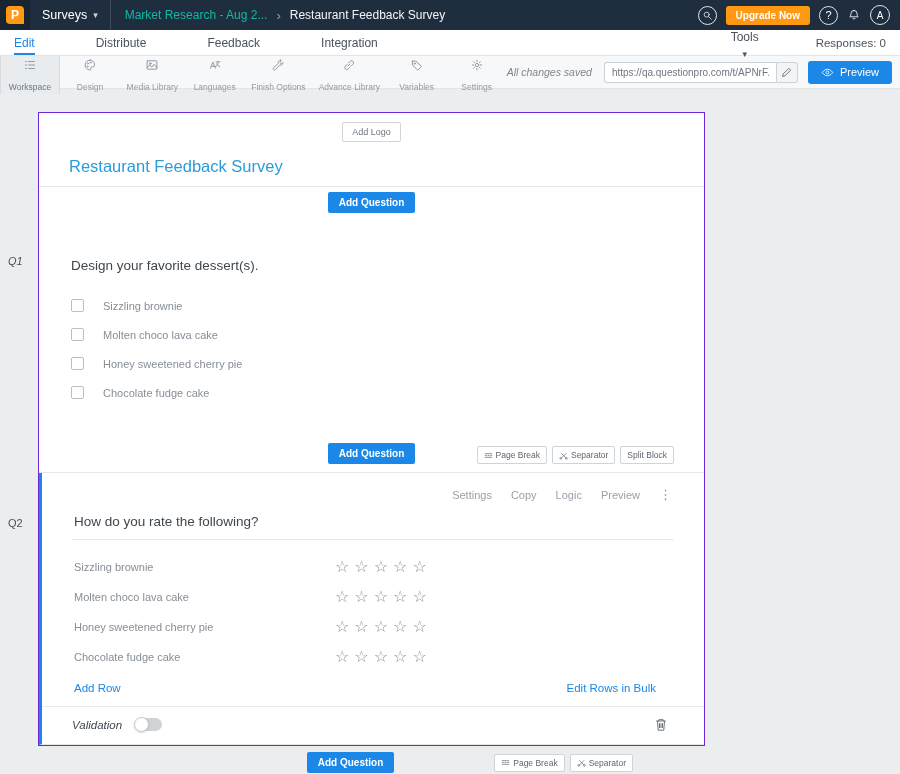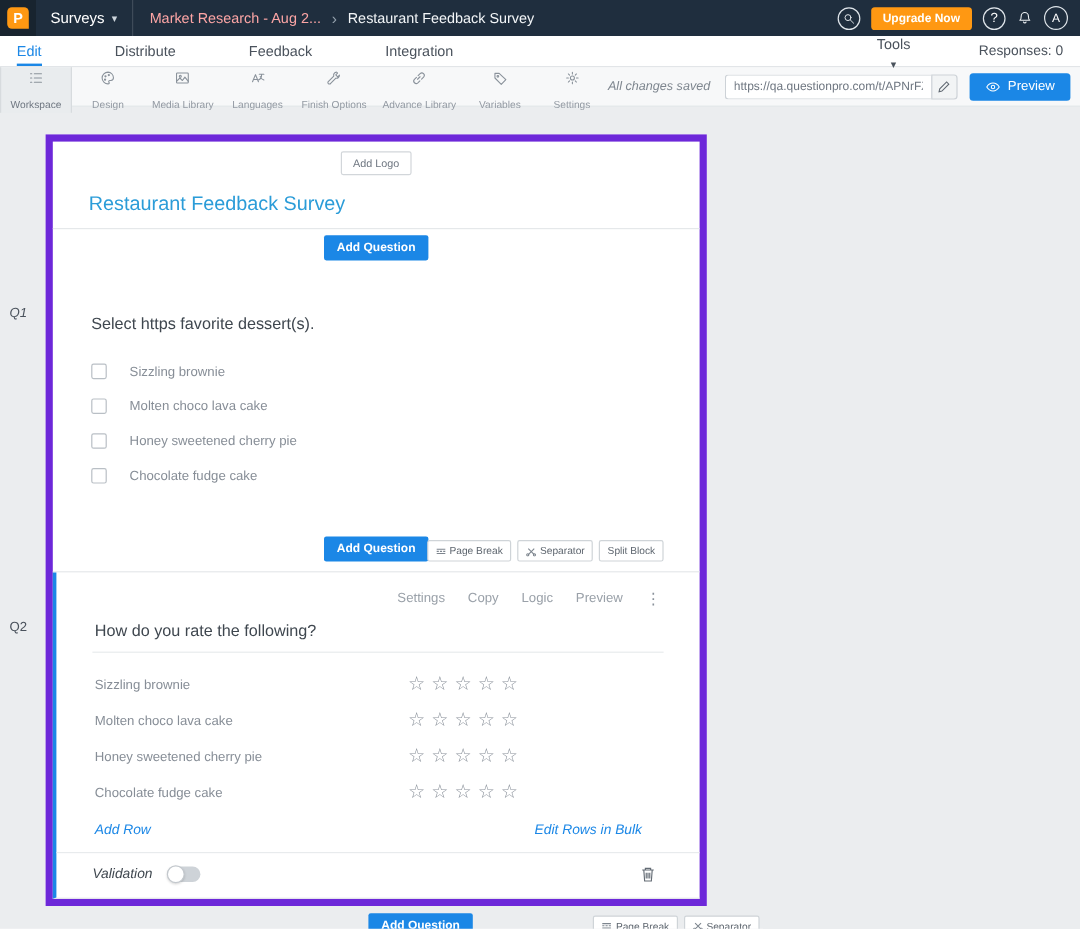--- a/index.html
+++ b/index.html
@@ -12,21 +12,21 @@
   html,body{width:900px;height:774px;}
   body{font-family:"Liberation Sans",sans-serif;background:#ebedef;overflow:hidden;cursor:default;}
   button{font-family:Liberation Sans, sans-serif;border:none;background:none;cursor:pointer;}
 
   
   .topbar{height:30px;background:var(--topbar-bg);display:flex;align-items:center;color:#fff;}
   .logo-box{width:30px;height:30px;display:flex;align-items:center;justify-content:center;background:#18242f;cursor:pointer;flex:none;}
   .logo-glyph{width:18px;height:18px;border-radius:4px 4px 0 4px;background:var(--orange);color:#fff;font-size:12px;font-weight:bold;display:flex;align-items:center;justify-content:center;}
   .surveys-menu{display:flex;align-items:center;gap:6px;padding:0 12px;height:100%;border-right:1px solid rgba(255,255,255,.14);font-size:12.5px;cursor:pointer;}
   .caret{font-size:9px;color:#cdd5dc;}
-  .bc-folder{color:#fca5a5;font-size:12px;margin-left:14px;cursor:pointer;white-space:nowrap;}
+  .bc-folder{color:#14b8a6;font-size:12px;margin-left:14px;cursor:pointer;white-space:nowrap;}
   .bc-sep{color:#93a0ac;margin:0 9px;font-size:13px;}
   .bc-title{font-size:12px;color:#f2f5f7;}
   .tb-spacer{flex:1;}
   .tb-circle{width:19px;height:19px;border:1px solid #dfe5ea;border-radius:50%;display:flex;align-items:center;justify-content:center;margin-right:9px;cursor:pointer;font-size:11px;flex:none;}
   .tb-circle svg{stroke:#eef2f5;fill:none;stroke-width:1.4;stroke-linecap:round;}
   .upgrade-btn{background:var(--orange);color:#fff;font-size:10px;font-weight:bold;padding:4px 10px;border-radius:3px;margin-right:9px;}
   .tb-bell{margin-right:9px;cursor:pointer;display:flex;}
   .tb-bell svg{stroke:#eef2f5;fill:none;stroke-width:1.3;stroke-linecap:round;stroke-linejoin:round;}
   .tb-avatar{width:20px;height:20px;border:1px solid #dfe5ea;border-radius:50%;display:flex;align-items:center;justify-content:center;font-size:10px;margin-right:10px;cursor:pointer;flex:none;}
 
@@ -53,21 +53,21 @@
   .url-edit{width:22px;height:21px;border:1px solid #cdd2d7;border-radius:0 3px 3px 0;background:#f2f4f5;display:flex;align-items:center;justify-content:center;}
   .url-edit svg{stroke:#5f6770;fill:none;stroke-width:1.1;}
   .preview-btn{display:flex;align-items:center;gap:6px;background:var(--accent);color:#fff;font-size:11px;padding:5px 13px;border-radius:3px;margin-left:10px;}
   .preview-btn svg{stroke:#fff;fill:none;stroke-width:1.3;}
 
   
   .content{position:relative;height:685px;padding-top:23px;}
   .qnum{position:absolute;left:8px;font-size:11px;color:#4a525c;}
   .qnum-1{top:166px;font-style:italic;}
   .qnum-2{top:428px;}
-  .card{width:551px;margin-left:38px;background:#fff;border:6px solid #6d28d9;}
+  .card{width:667px;margin-left:38px;background:#fff;border:1px solid #6d28d9;}
   .card-header{border-bottom:1px solid #e5e8ea;padding:8px 0 10px;}
   .logo-row{text-align:center;}
   .add-logo-btn{font-size:9px;color:#6e7680;border:1px solid #d2d6da;background:#fff;padding:4px 9px;border-radius:2px;}
   .survey-title{font-size:16.5px;font-weight:normal;color:var(--title-blue);padding:15px 30px 0;}
   .addq-row{position:relative;display:flex;justify-content:center;align-items:center;padding:5px 0;}
   .addq-btn{background:var(--accent);color:#fff;font-size:10px;font-weight:bold;padding:5px 11px;border-radius:2px;}
   .right-actions{position:absolute;right:30px;top:50%;transform:translateY(-50%);display:flex;gap:5px;}
   .mini-btn{display:flex;align-items:center;gap:3px;font-size:8.5px;color:#5d656e;background:#fff;border:1px solid #cfd4d8;padding:3px 6px;border-radius:2px;white-space:nowrap;}
   .mini-btn svg{stroke:#7d858e;fill:none;stroke-width:1;}
 
@@ -81,21 +81,21 @@
   .q2-block{border-left:3px solid var(--accent);border-bottom:1px solid #e5e8ea;padding:12px 30px 0;}
   .q2-menu{display:flex;justify-content:flex-end;align-items:center;gap:19px;font-size:11px;color:#9aa1a9;padding:2px 2px 12px;}
   .q2-menu-item{cursor:pointer;}
   .q2-more{cursor:pointer;font-size:13px;color:#8a929b;}
   .q2-title{font-size:13.5px;color:#3f474f;padding:0 2px 10px;border-bottom:1px solid #e8ebed;font-weight:normal;}
   .rating-rows{padding:12px 0 2px;}
   .rating-row{display:flex;align-items:center;height:30px;}
   .rating-label{width:263px;font-size:11px;color:#878e97;padding-left:2px;}
   .stars{display:flex;gap:5px;}
   .star{font-size:16px;color:#8b929b;line-height:1;cursor:pointer;}
-  .row-links{display:flex;justify-content:space-between;align-items:center;padding:8px 2px 12px;font-style:italic;}
+  .row-links{display:flex;justify-content:space-between;align-items:center;padding:8px 2px 12px;}
   .link{color:var(--accent);font-size:11.5px;cursor:pointer;}
   .row-links .link:last-child{margin-right:16px;}
   .validation-row{display:flex;align-items:center;gap:13px;border-top:1px solid #e8ebed;margin:0 -30px;padding:10px 30px 12px;font-style:italic;}
   .validation-label{font-size:11.5px;color:#3f474f;}
   .toggle{width:27px;height:13px;border-radius:7px;background:#ced3d8;position:relative;cursor:pointer;flex:none;}
   .knob{position:absolute;left:-1px;top:-1px;width:15px;height:15px;border-radius:50%;background:#fff;border:1px solid #c3c8cd;box-shadow:0 1px 2px rgba(0,0,0,.15);display:block;}
   .trash{margin-left:auto;cursor:pointer;display:flex;margin-right:6px;}
   .trash svg{stroke:#646c75;fill:none;stroke-width:1.1;}
 
   .between{width:625px;margin-left:38px;margin-top:4px;padding:2px 0;}
@@ -267,21 +267,21 @@
         <button class="add-logo-btn">Add Logo</button>
       </div>
       <div class="survey-title">Restaurant Feedback Survey</div>
     </div>
 
     <div class="addq-row">
       <button class="addq-btn">Add Question</button>
     </div>
 
     <section class="q1-block">
-      <p class="question-text">Select https favorite dessert(s).</p>
+      <p class="question-text">Design your favorite dessert(s).</p>
       <div class="options">
         <div class="option">
           <span class="checkbox"></span>
           <span class="option-label">Sizzling brownie</span>
         </div>
         <div class="option">
           <span class="checkbox"></span>
           <span class="option-label">Molten choco lava cake</span>
         </div>
         <div class="option">

